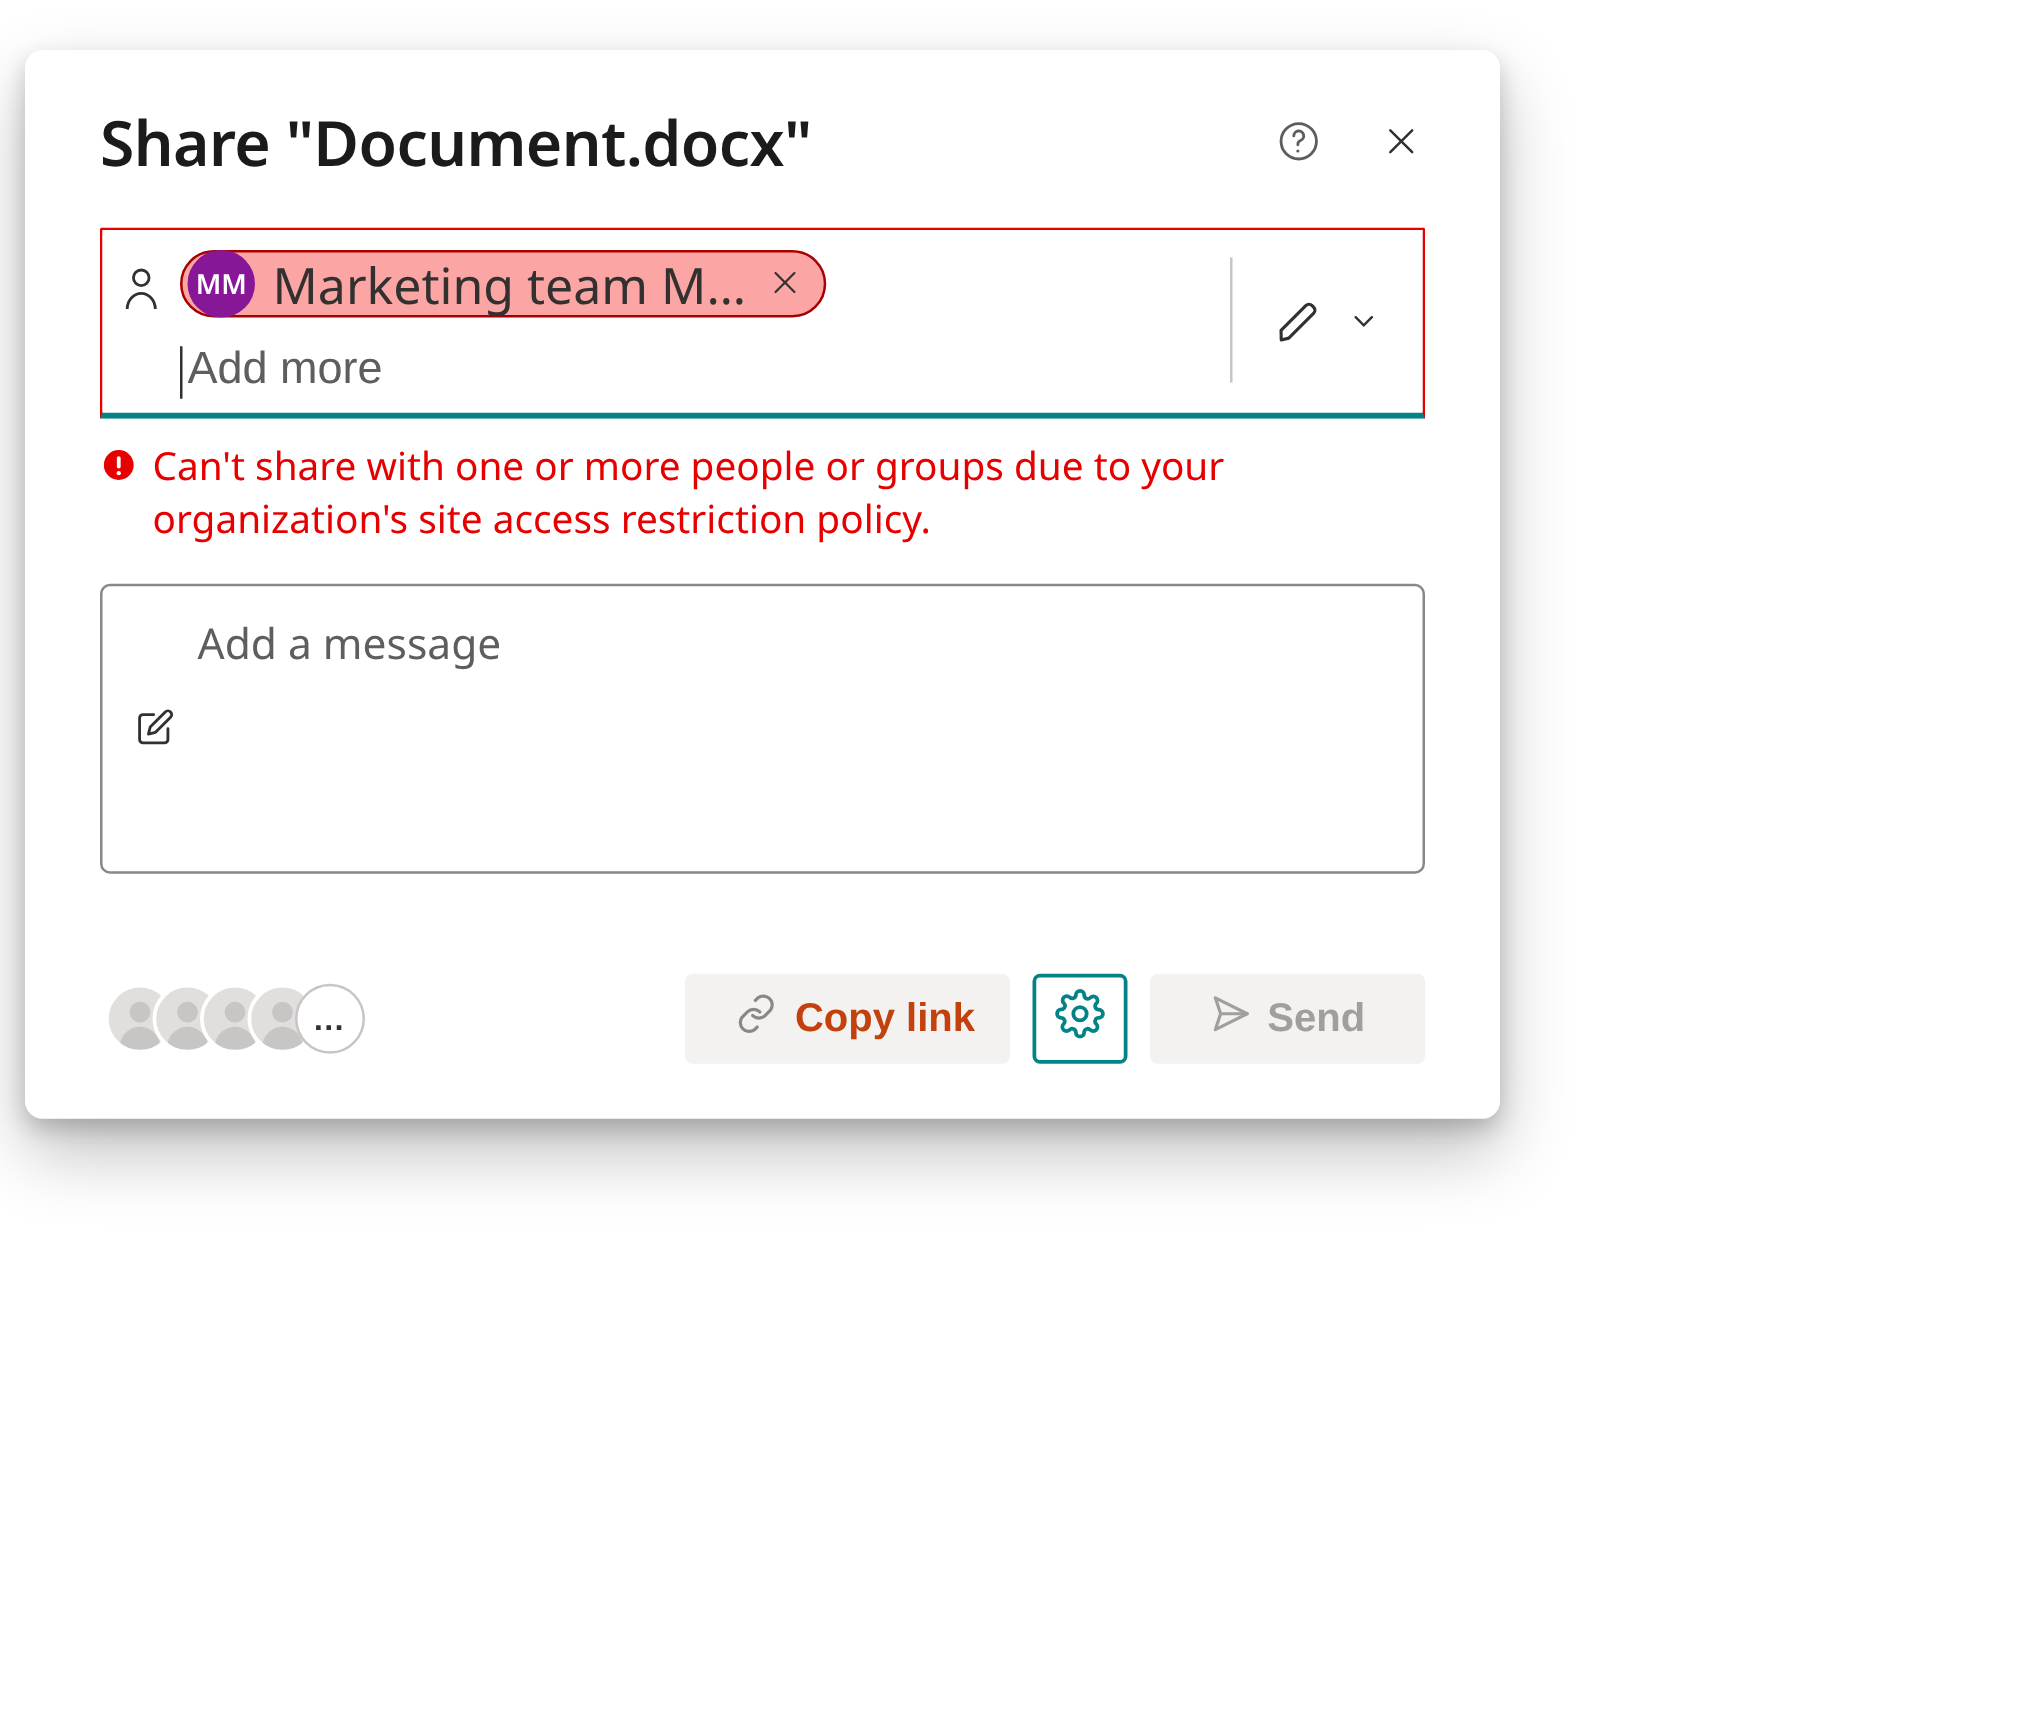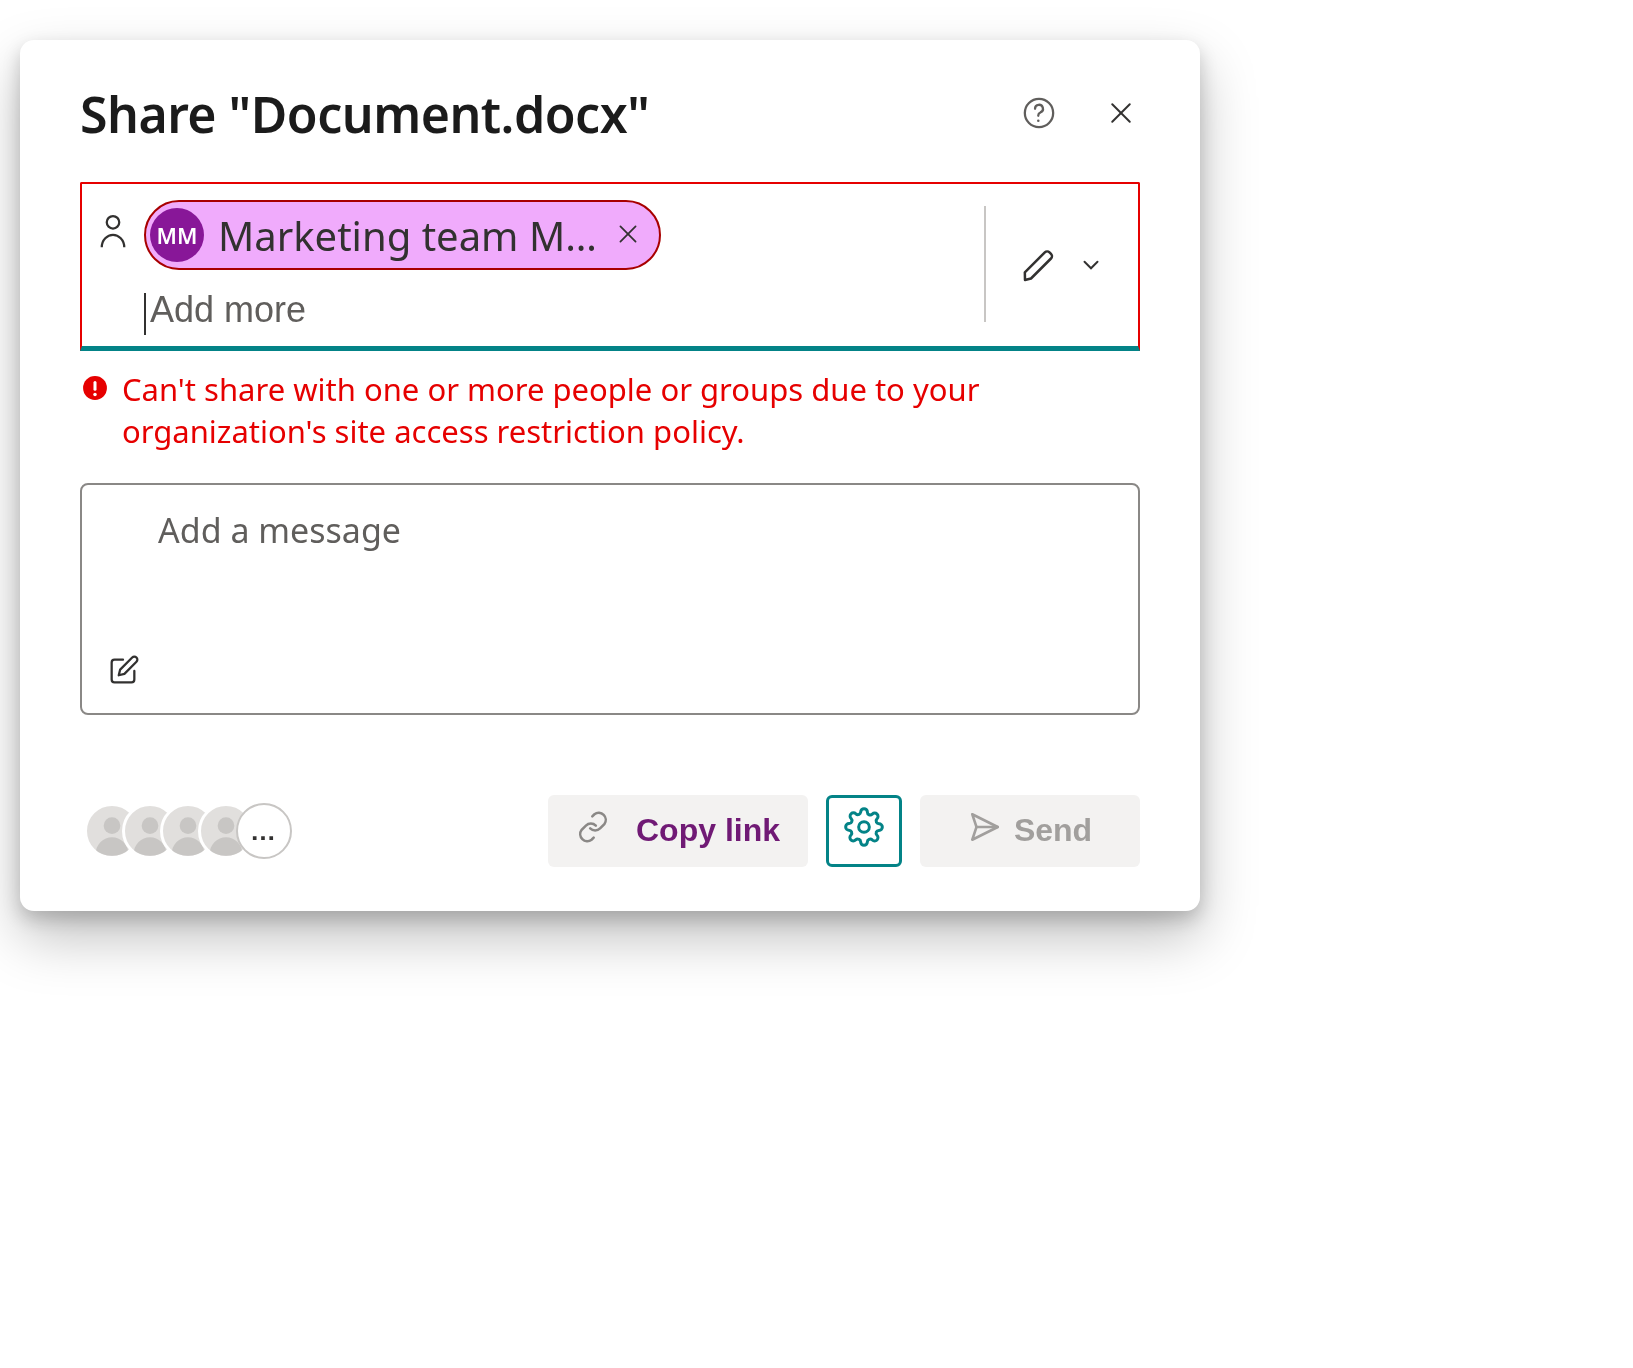--- a/index.html
+++ b/index.html
@@ -77,23 +77,23 @@
     padding-top: 12px;
   }
   .recipient-main {
     flex: 1 1 auto;
   }
   .chip {
     display: inline-flex;
     align-items: center;
     border: 2px solid #a80000;
     border-radius: 999px;
-    background: #f0abfc;
+    background: #fca5a5;
     padding: 4px 14px 4px 4px;
-    height: 70px;
+    height: 54px;
     gap: 14px;
     max-width: 520px;
   }
   .avatar {
     width: 54px; height: 54px;
     border-radius: 50%;
     background: #881798;
     color: #ffffff;
     font-size: 22px;
     font-weight: 600;
@@ -167,21 +167,21 @@
   }
 
   
   .message-box {
     margin-top: 30px;
     border: 2px solid #8a8886;
     border-radius: 8px;
     min-height: 230px;
     padding: 20px 24px;
     display: flex;
-    align-items: flex-end;
+    align-items: center;
     gap: 16px;
   }
   .message-input {
     border: none;
     outline: none;
     resize: none;
     font-size: 34px;
     color: #605e5c;
     width: 100%;
     background: transparent;
@@ -239,23 +239,23 @@
     font-size: 32px;
     font-weight: 600;
     display: inline-flex;
     align-items: center;
     gap: 14px;
     padding: 0 28px;
     cursor: pointer;
   }
   .btn-copy {
     background: #f3f2f1;
-    color: #701a75;
+    color: #c2410c;
     min-width: 260px;
-    justify-content: space-between;
+    justify-content: flex-end;
   }
   .btn-settings {
     background: #ffffff;
     border: 3px solid #038387;
     width: 76px;
     justify-content: center;
     padding: 0;
   }
   .btn-send {
     background: #f3f2f1;

